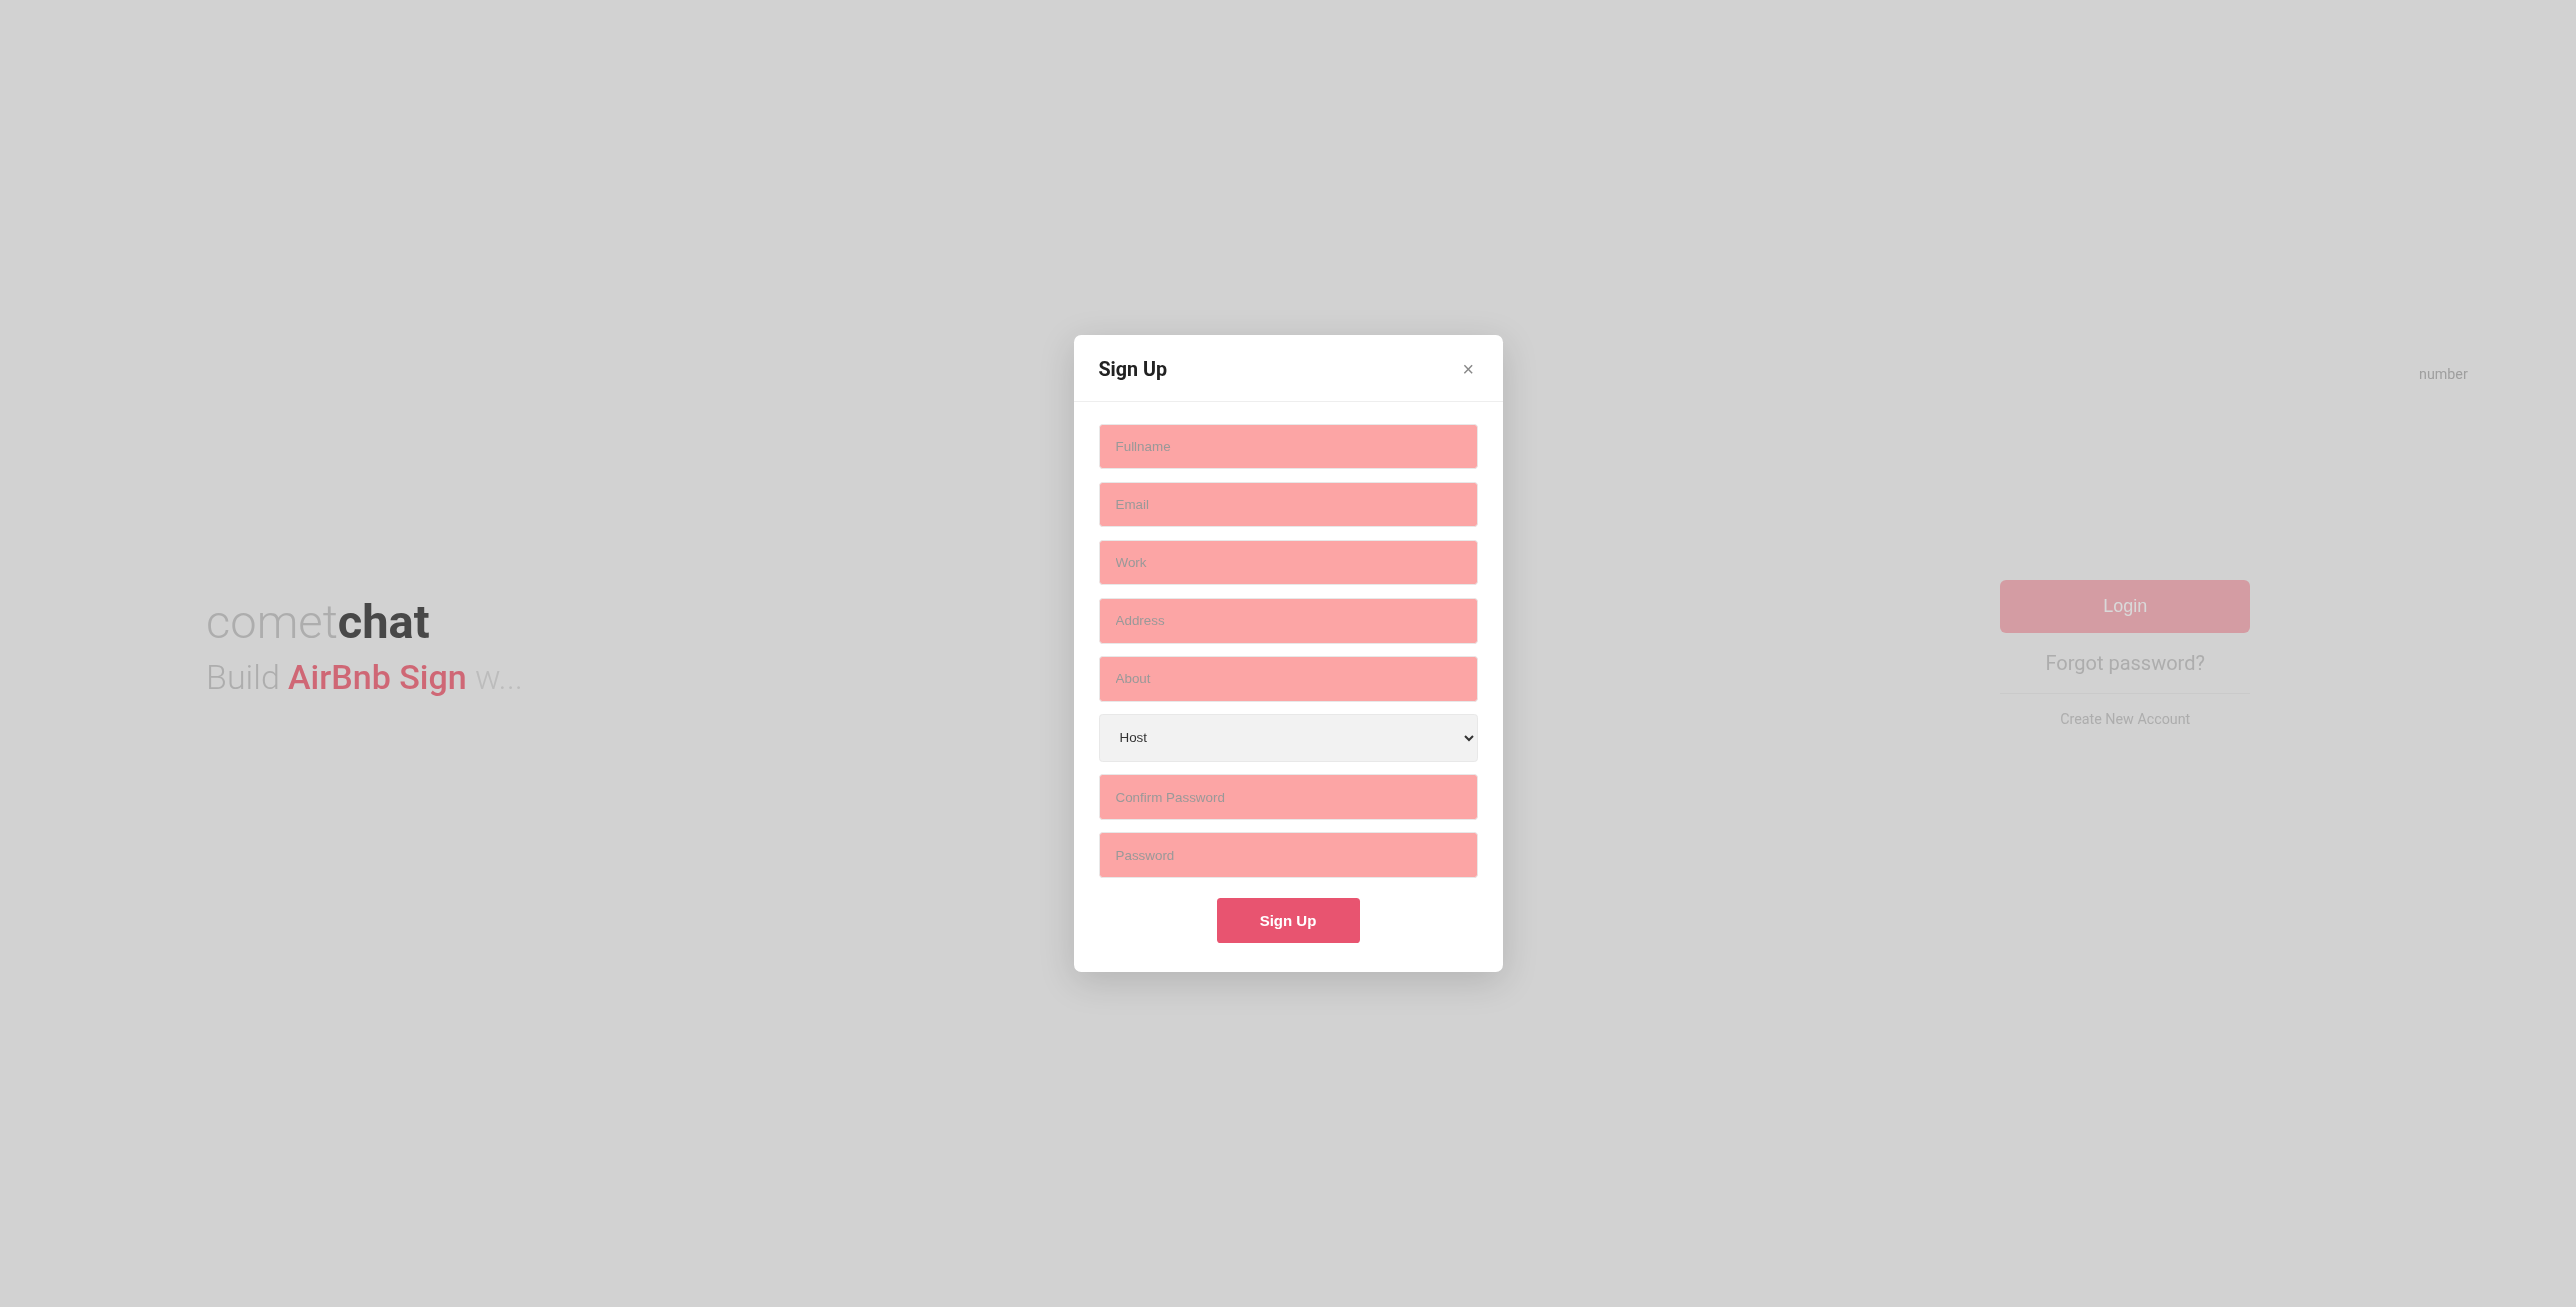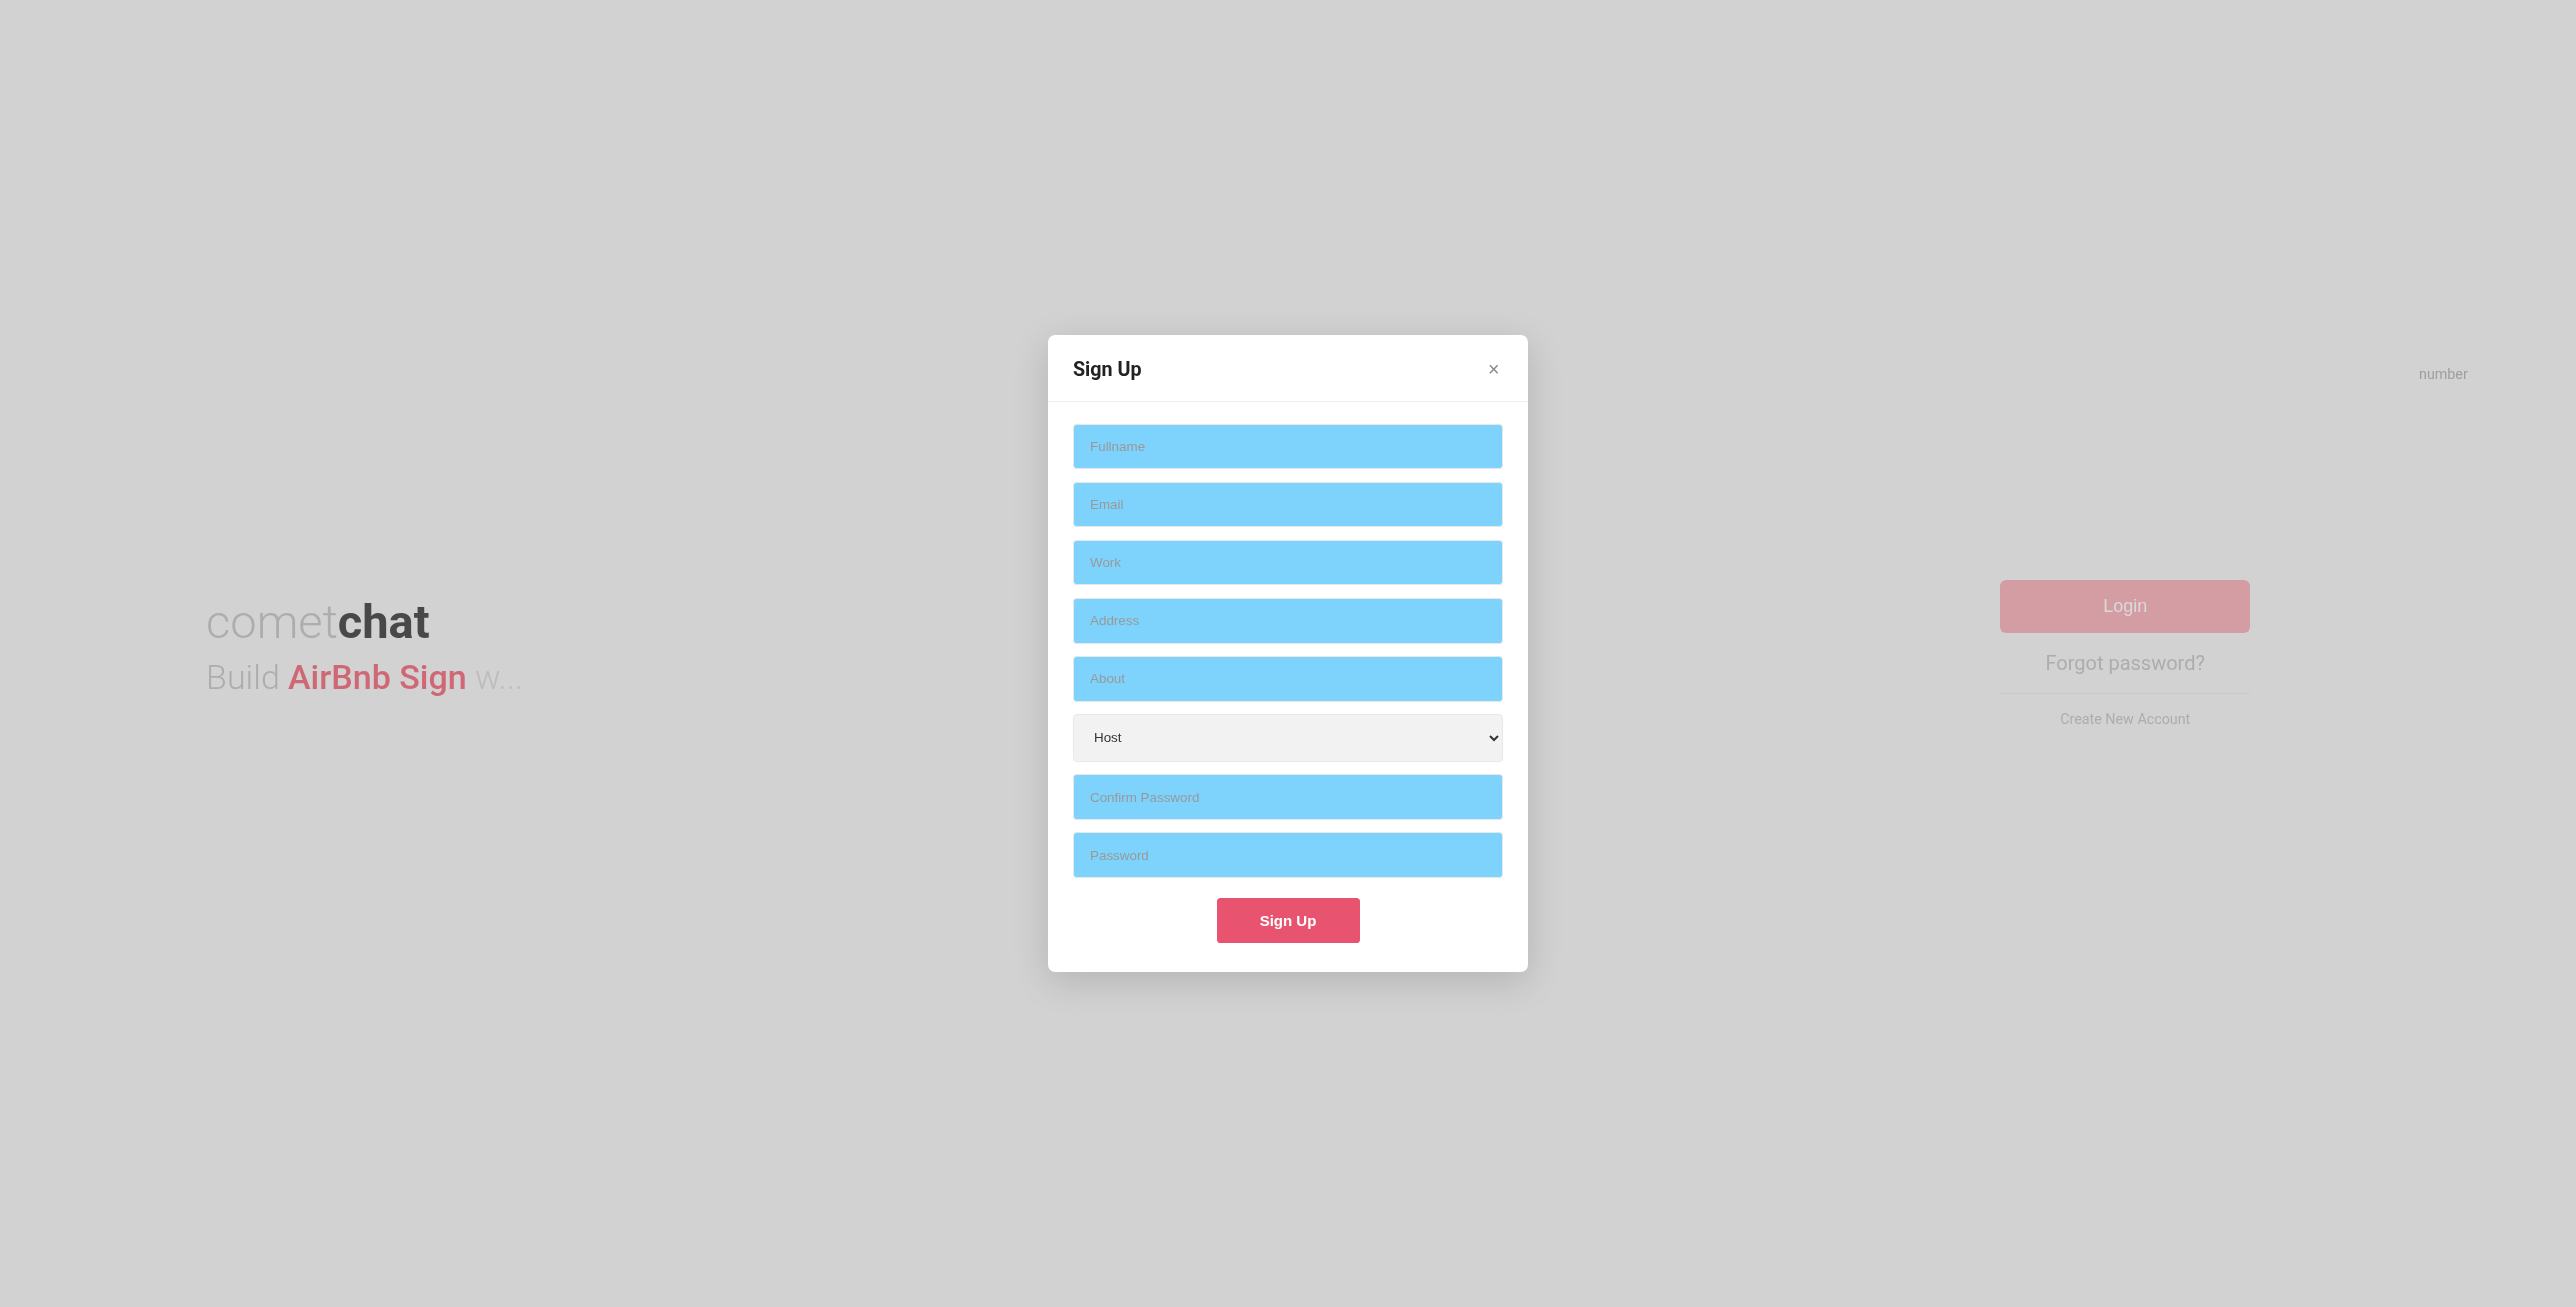--- a/index.html
+++ b/index.html
@@ -110,21 +110,21 @@
       background: rgba(0, 0, 0, 0.15);
       display: flex;
       align-items: center;
       justify-content: center;
     }
 
     .modal {
       background: white;
       border-radius: 7.2px;
       box-shadow: 0 9px 36px rgba(0,0,0,0.15);
-      width: 480px;
+      width: 429px;
       max-height: 90vh;
       overflow-y: auto;
     }
 
     .modal-header {
       display: flex;
       align-items: center;
       justify-content: space-between;
       padding: 21.5px 25px 18px 25px;
       border-bottom: 0.9px solid #eee;
@@ -149,21 +149,21 @@
     .modal-body {
       padding: 21.5px 25px 29px 25px;
       display: flex;
       flex-direction: column;
       gap: 12.5px;
     }
 
     .form-input {
       width: 100%;
       padding: 14.3px 16px;
-      background: #7dd3fc;
+      background: #fca5a5;
       border: 0.9px solid #e8e8e8;
       border-radius: 3.6px;
       font-size: 13.4px;
       color: #333;
       outline: none;
       transition: border-color 0.2s;
     }
 
     .form-input::placeholder {
       color: #999;

